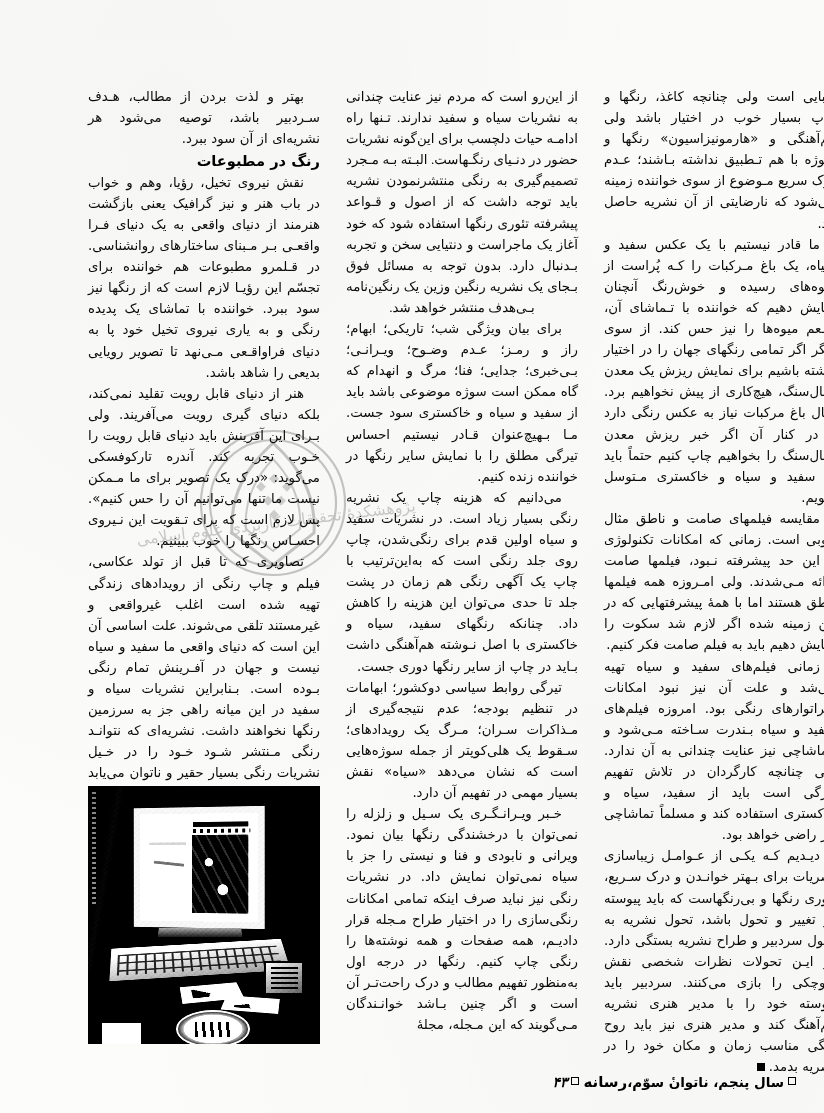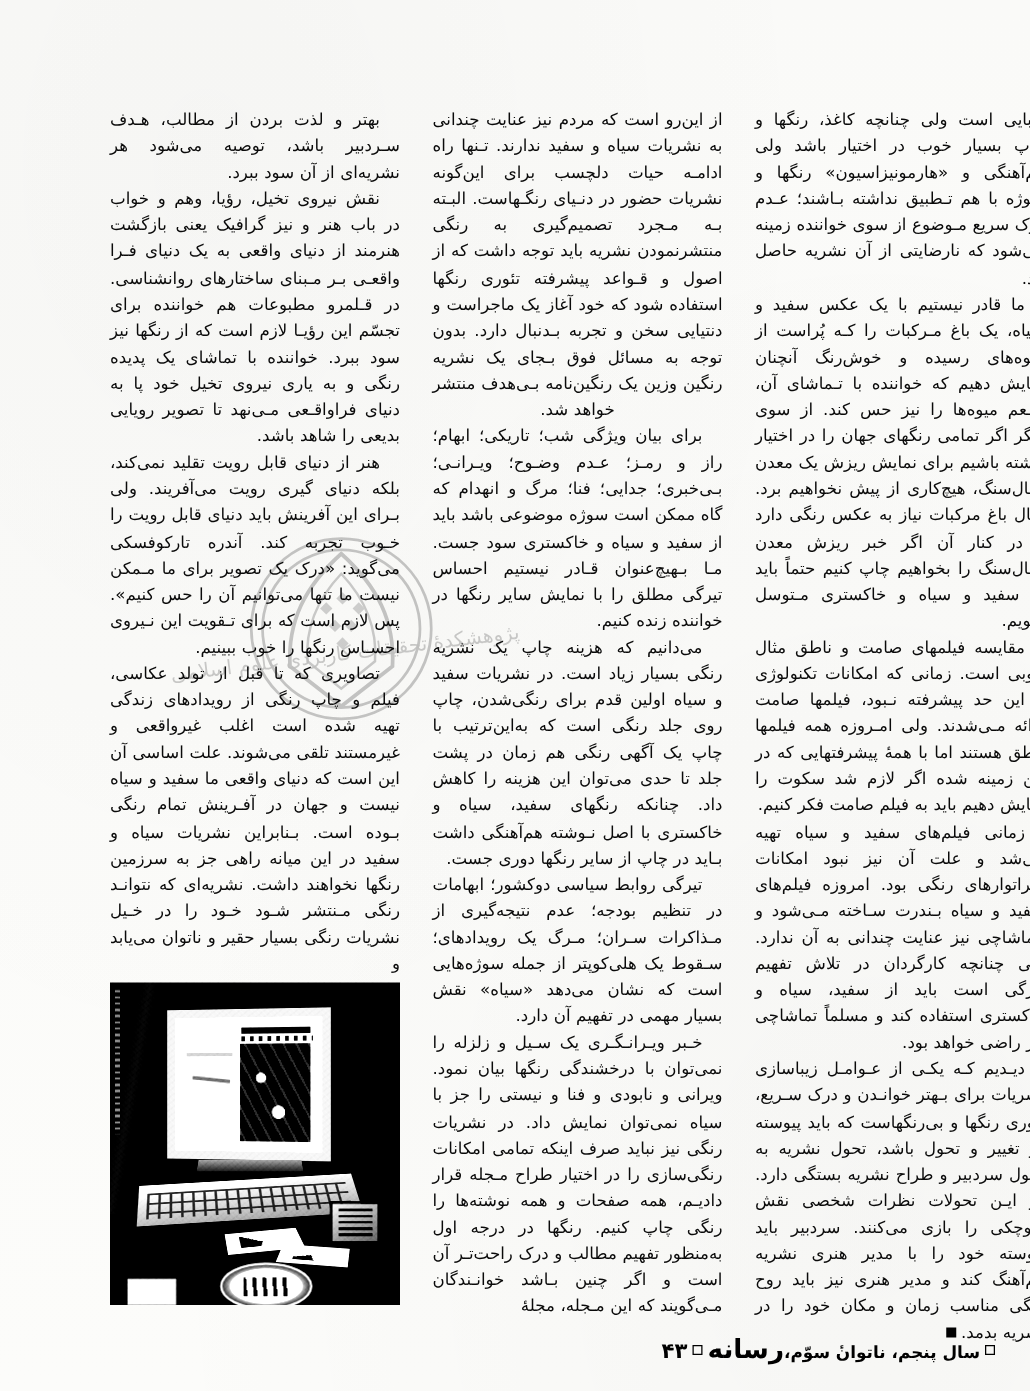--- a/index.html
+++ b/index.html
@@ -83,21 +83,21 @@
     line-height: 21.1px;
     color: #0a0a0a;
     text-align: justify;
     text-align-last: right;
     direction: rtl;
     text-indent: 16px;
     word-spacing: 0.2px;
     font-family: "DejaVu Sans", "Liberation Sans", sans-serif;
   }
   p.para.no-indent { text-indent: 0; }
-  p.para.center-last { text-align-last: center; }
+  p.para.center-last { text-align-last: center; font-family: Liberation Serif, serif; }
   p.para + p.para { margin-top: 0; }
 
   h2.section-head {
     margin: 1px 0 0 0;
     font-size: 14.6px;
     line-height: 21.5px;
     font-weight: bold;
     color: #000;
     text-align: right;
     direction: rtl;
@@ -251,22 +251,22 @@
     text-align: right;
   }
   .footer-inner {
     display: inline-block;
     font-size: 13.5px;
     font-weight: bold;
     color: #000;
     letter-spacing: -0.2px;
     white-space: nowrap;
   }
-  .footer-page-no { font-size: 17px; font-weight: bold; }
-  .footer-brand { font-size: 21px; font-weight: bold; }
+  .footer-page-no { font-size: 14px; font-weight: bold; font-style: italic; }
+  .footer-brand { font-size: 15px; font-weight: bold; }
   .footer-sq {
     display: inline-block;
     width: 6px; height: 6px;
     border: 1.4px solid #000;
     margin: 0 4px;
     vertical-align: 2px;
   }
 </style>
 </head>
 <body>
@@ -292,20 +292,21 @@
         <rect x="163" y="86" width="7" height="7" transform="rotate(45 166 89)"></rect>
       </g>
     </svg>
     <div class="wm-script">پژوهشکدهٔ تحقیقات کاربردی علوم اسلامی</div>
   </div>
 
   <div class="columns">
 
     <div class="col">
       <p class="para">بهتر و لذت بردن از مطالب، هـدف سـردبیر باشد، توصیه می‌شود هر نشریه‌ای از آن سود ببرد.</p>
+      <h2 class="section-head">رنگ در مطبوعات</h2>
       <p class="para">نقش نیروی تخیل، رؤیا، وهم و خواب در باب هنر و نیز گرافیک یعنی بازگشت هنرمند از دنیای واقعی به یک دنیای فـرا واقعـی بـر مـبنای ساختارهای روانشناسی. در قـلمرو مطبوعات هم خواننده برای تجسّم این رؤیـا لازم است که از رنگها نیز سود ببرد. خواننده با تماشای یک پدیده رنگی و به یاری نیروی تخیل خود پا به دنیای فراواقـعی مـی‌نهد تا تصویر رویایی بدیعی را شاهد باشد.</p>
       <p class="para">هنر از دنیای قابل رویت تقلید نمی‌کند، بلکه دنیای گیری رویت می‌آفریند. ولی بـرای این آفرینش باید دنیای قابل رویت را خـوب تجربه کند. آندره تارکوفسکی می‌گوید: «درک یک تصویر برای ما مـمکن نیست ما تنها می‌توانیم آن را حس کنیم». پس لازم است که برای تـقویت این نـیروی احسـاس رنگها را خوب ببینیم.</p>
       <p class="para">تصاویری که تا قبل از تولد عکاسی، فیلم و چاپ رنگی از رویدادهای زندگی تهیه شده است اغلب غیرواقعی و غیرمستند تلقی می‌شوند. علت اساسی آن این است که دنیای واقعی ما سفید و سیاه نیست و جهان در آفـرینش تمام رنگی بـوده است. بـنابراین نشریات سیاه و سفید در این میانه راهی جز به سرزمین رنگها نخواهند داشت. نشریه‌ای که نتوانـد رنگی مـنتشر شـود خـود را در خـیل نشریات رنگی بسیار حقیر و ناتوان می‌یابد و</p>
 
       <div class="photo-wrap">
         <div class="photo">
           <div class="ph-wall">
             <div class="ph-wall-strip"></div>
           </div>
           <div class="ph-monitor">

